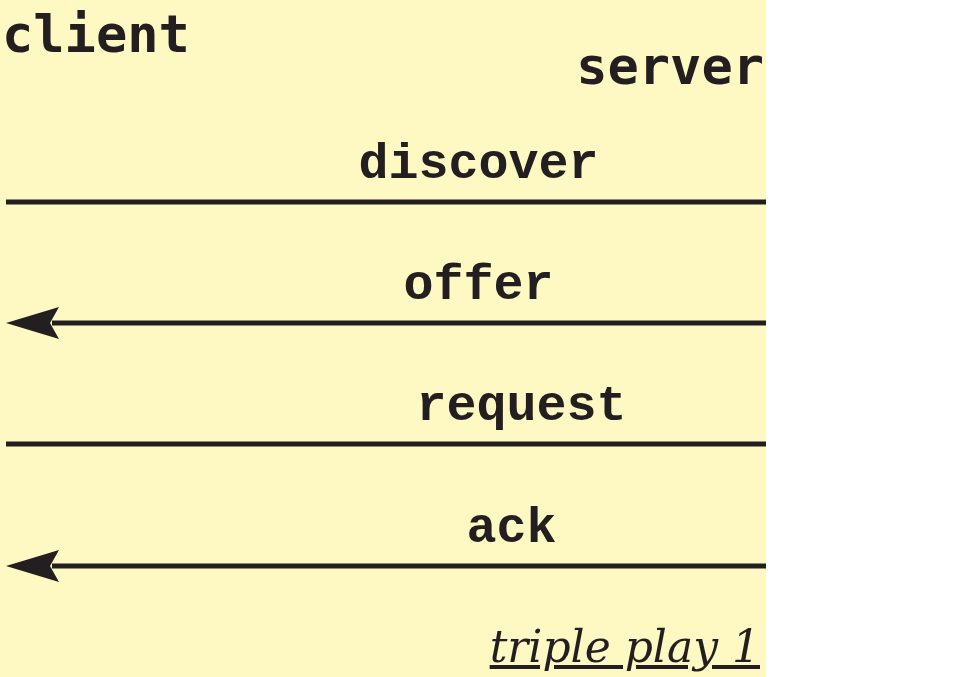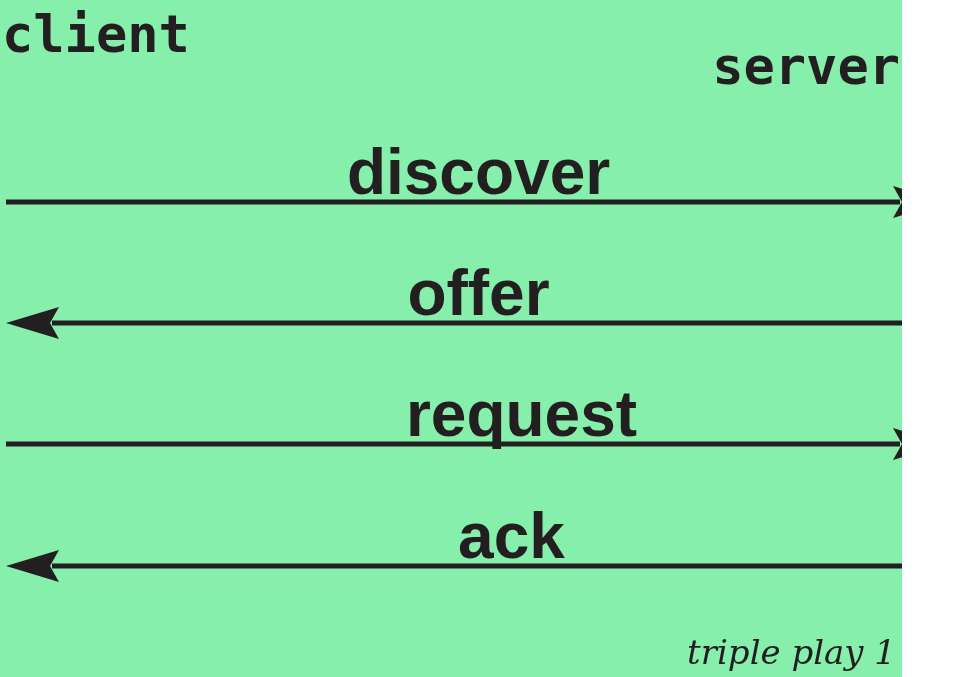--- a/index.html
+++ b/index.html
@@ -3,23 +3,23 @@
 <meta charset="utf-8">
 <title>DHCP Sequence Diagram</title>
 <style>
   html, body {
     margin: 0;
     padding: 0;
     background: #ffffff;
   }
   #canvas {
     position: relative;
-    width: 902px;
+    width: 766px;
     height: 677px;
-    background: #86efac;
+    background: #fef9c3;
     overflow: hidden;
     font-family: "DejaVu Sans Mono", monospace;
   }
 
   
   .endpoint-label {
     position: absolute;
     font-family: "DejaVu Sans Mono", monospace;
     font-weight: bold;
     font-size: 52px;
@@ -35,44 +35,45 @@
   .message-row {
     position: absolute;
     left: 0;
     width: 957px;
     height: 122px;
   }
   .message-label {
     position: absolute;
     width: 957px;
     text-align: center;
-    font-family: Liberation Sans, sans-serif;
+    font-family: Liberation Mono, monospace;
     font-weight: bold;
-    font-size: 64px;
+    font-size: 50px;
     line-height: 1;
     color: #231f20;
     white-space: nowrap;
   }
   .arrow-svg {
     position: absolute;
     left: 0;
     display: block;
   }
 
   
   #caption {
     position: absolute;
     right: 6px;
     bottom: 8px;
     font-family: "DejaVu Serif", "Liberation Serif", serif;
     font-style: italic;
-    font-size: 34px;
+    font-size: 44px;
     line-height: 1;
     color: #231f20;
     white-space: nowrap;
+    text-decoration: underline;
   }
 </style>
 </head>
 <body>
 
 <div id="canvas">
 
   <div id="client-label" class="endpoint-label">client</div>
 
   <div id="server-label" class="endpoint-label">server</div>

